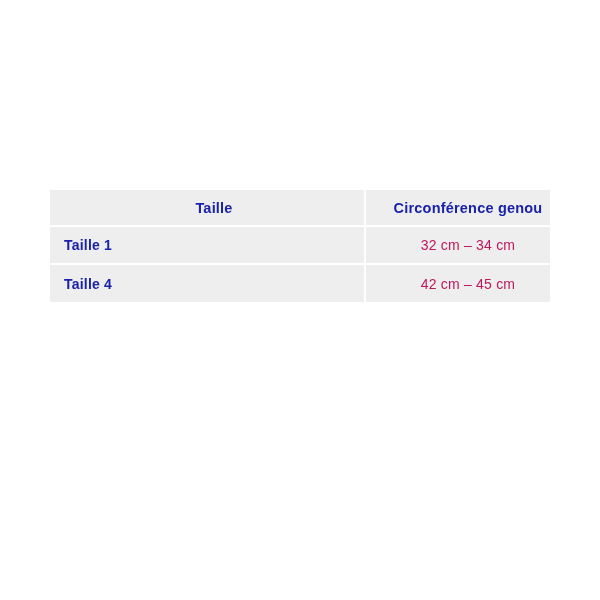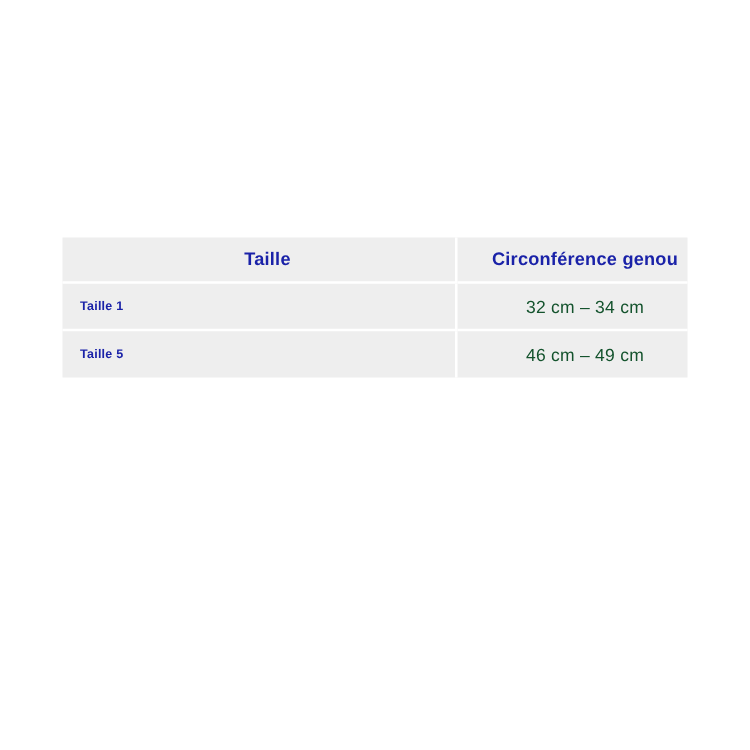--- a/index.html
+++ b/index.html
@@ -57,26 +57,26 @@
     font-size: 14.5px;
     letter-spacing: 0.2px;
     height: 36px;
   }
   table.size-table tbody tr {
     border-top: 2px solid #ffffff;
   }
   table.size-table td.cell-size {
     color: #1a22a8;
     font-weight: bold;
-    font-size: 10px;
+    font-size: 14px;
     letter-spacing: 0.2px;
     margin-left: 20px;
   }
   table.size-table td.cell-circ {
-    color: #14532d;
+    color: #be185d;
     font-size: 14px;
     font-weight: normal;
     letter-spacing: 0.2px;
   }
 </style>
 </head>
 <body>
 
 <div class="page">
   <div class="size-table-wrap">
@@ -90,19 +90,19 @@
           <th class="col-size">Taille</th>
           <th class="col-circ">Circonférence genou</th>
         </tr>
       </thead>
       <tbody>
         <tr>
           <td class="cell-size">Taille 1</td>
           <td class="cell-circ">32 cm – 34 cm</td>
         </tr>
         <tr>
-          <td class="cell-size">Taille 5</td>
-          <td class="cell-circ">46 cm – 49 cm</td>
+          <td class="cell-size">Taille 4</td>
+          <td class="cell-circ">42 cm – 45 cm</td>
         </tr>
       </tbody>
     </table>
   </div>
 </div>
 
 </body></html>

